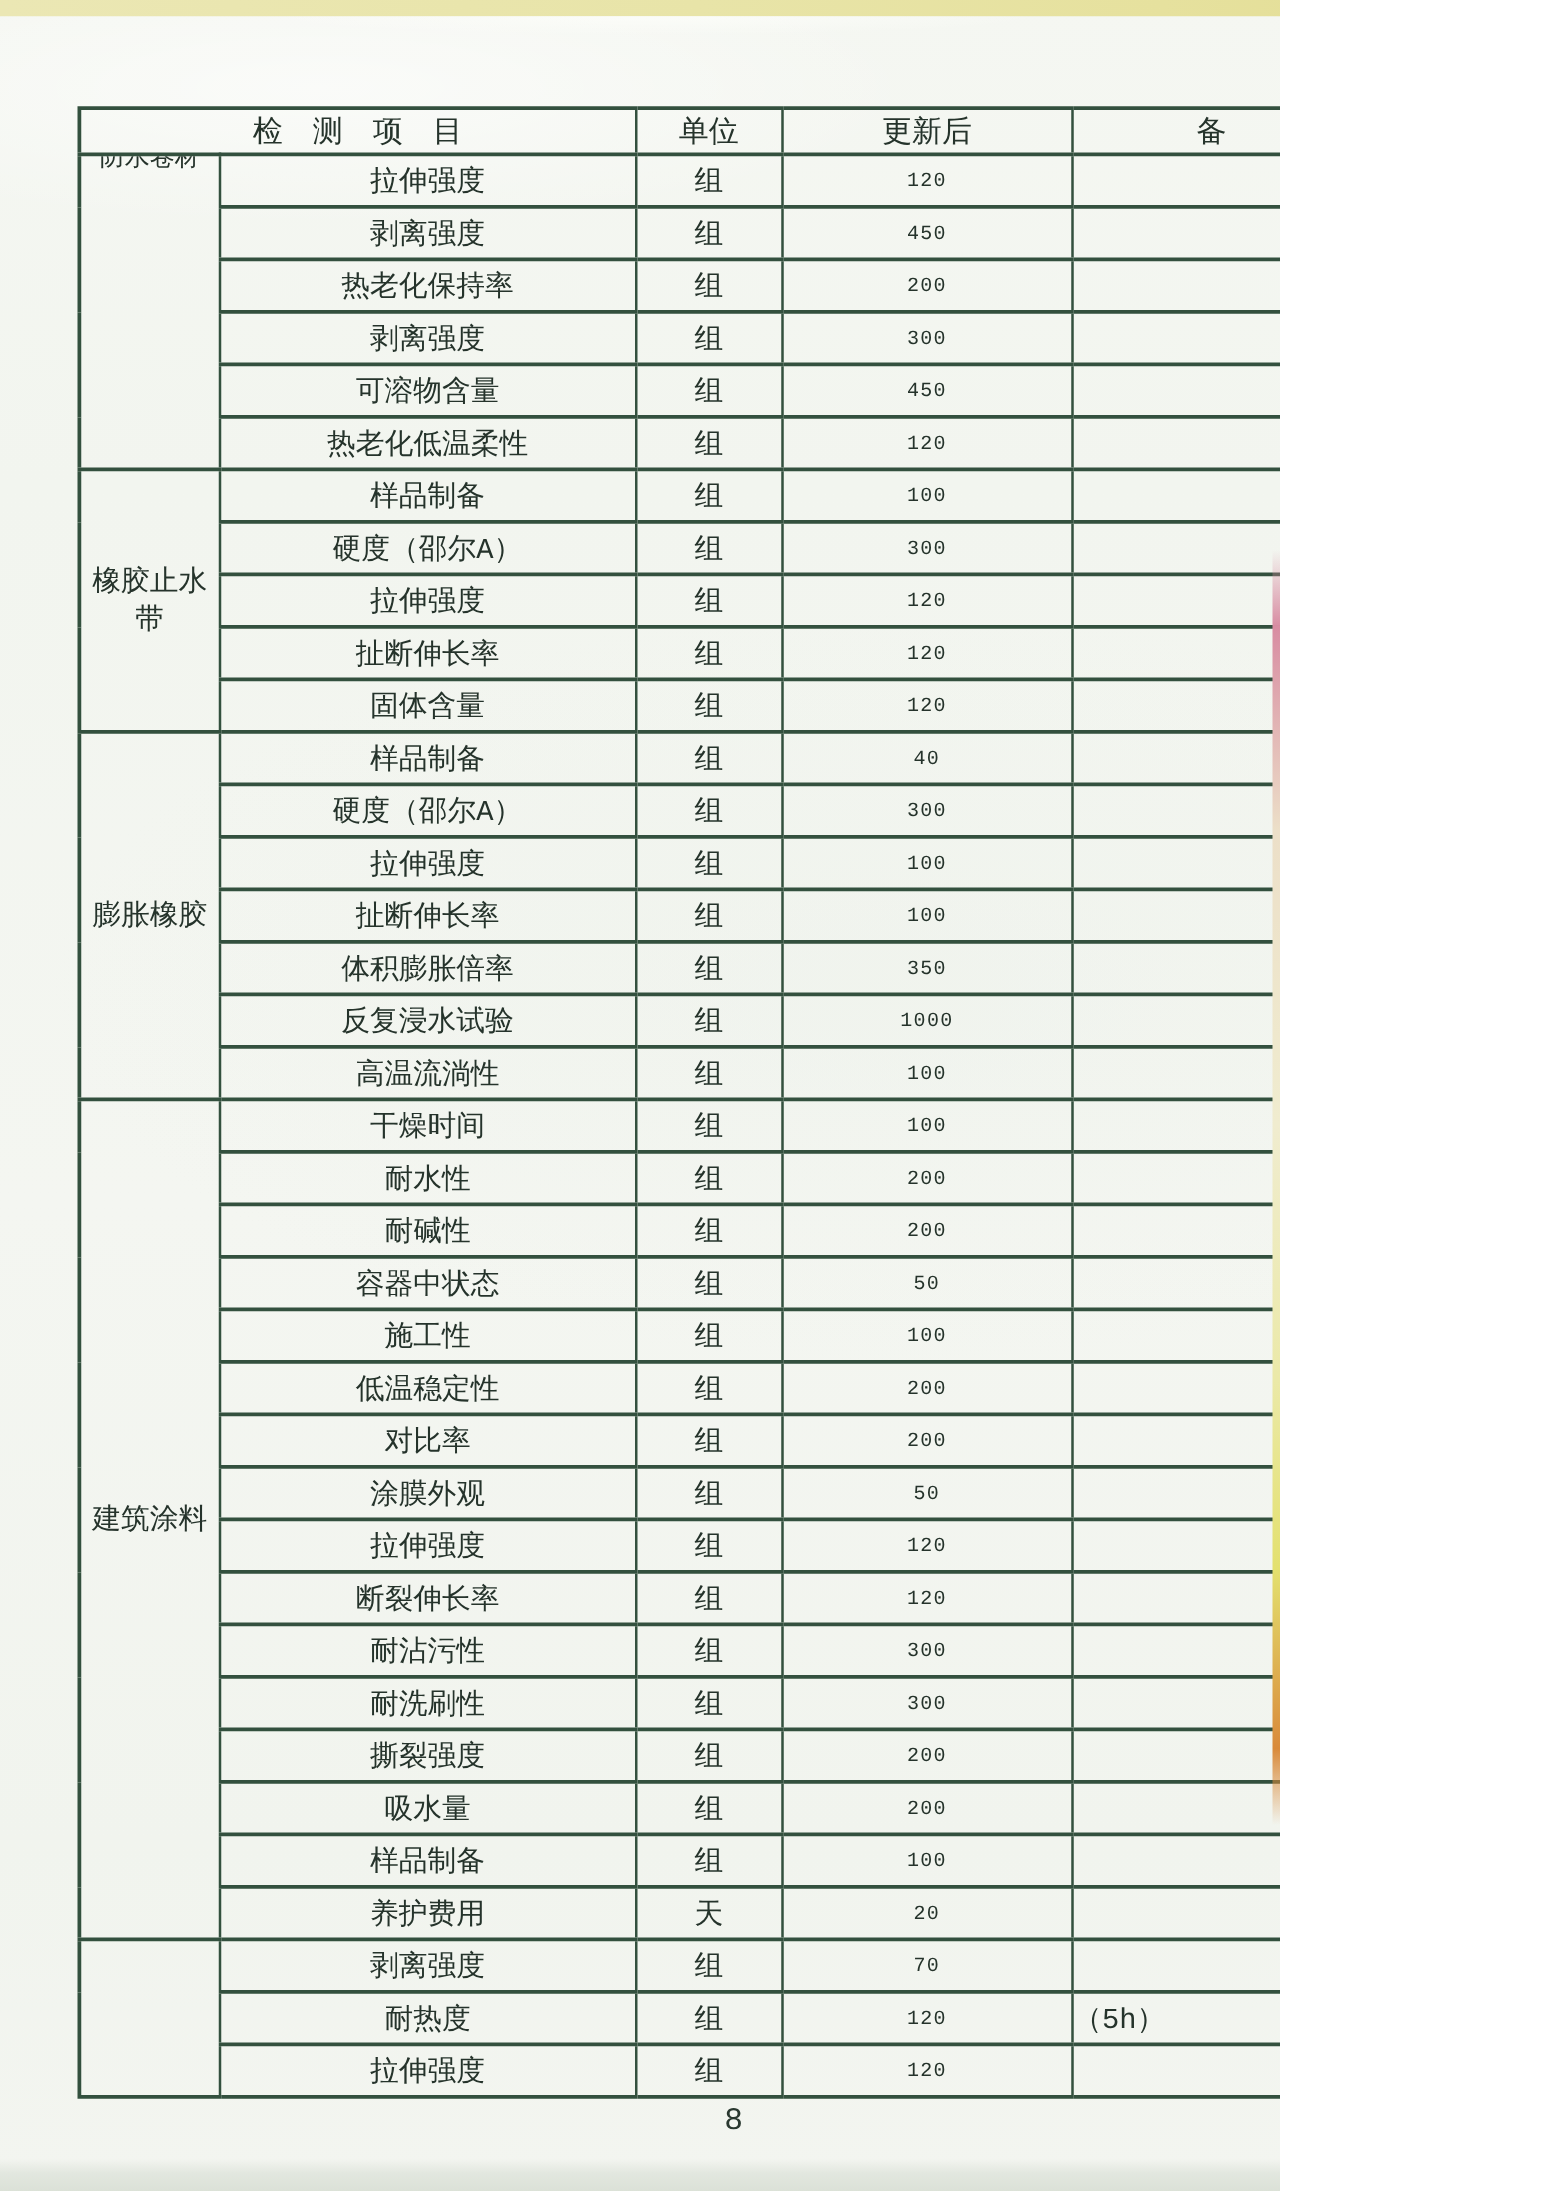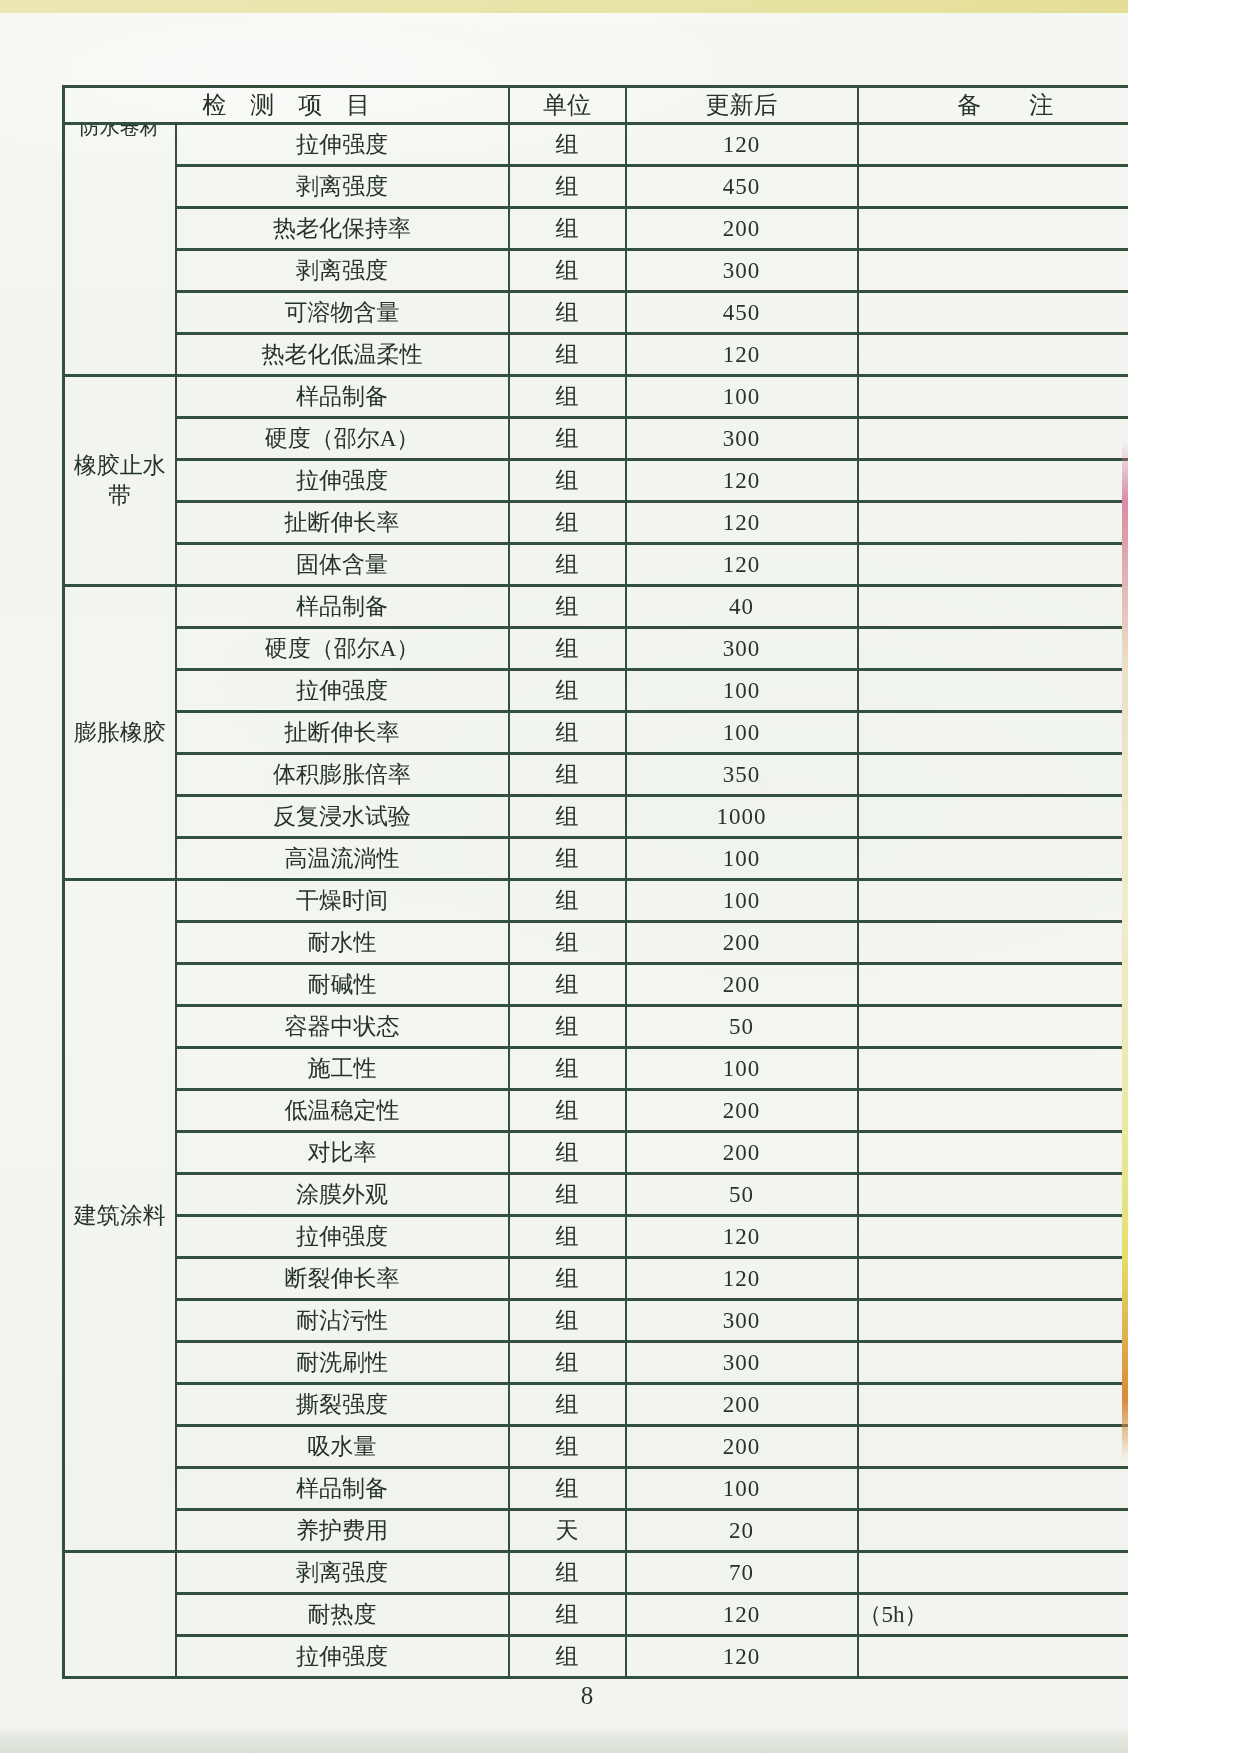--- a/index.html
+++ b/index.html
@@ -1,19 +1,19 @@
 <!DOCTYPE html>
 <html><head>
 <meta charset="utf-8">
 <style>
   html,body{margin:0;padding:0;}
   body{width:1240px;height:1753px;overflow:hidden;}
   .page{
-    position:relative;width:1128px;height:1753px;overflow:hidden;
-    font-family:Liberation Serif, serif;color:#1f2b24;
+    position:relative;width:1024px;height:1753px;overflow:hidden;
+    font-family:Liberation Mono, monospace;color:#1f2b24;
     background-color:#f3f5f0;
     background-image:
       radial-gradient(ellipse 700px 160px at 25% 4%, rgba(255,255,255,.55), rgba(255,255,255,0) 70%),
       radial-gradient(ellipse 900px 400px at 70% 45%, rgba(236,241,234,.45), rgba(236,241,234,0) 75%),
       linear-gradient(180deg,#f5f7f2 0%,#f2f5ef 22%,#f4f6f1 55%,#f1f4ee 84%,#f3f5f0 100%);
   }
   
   .scan-top-edge{position:absolute;top:0;left:0;width:1240px;height:13px;
     background:linear-gradient(90deg,#ebe7b4 0%,#e8e4a8 45%,#e6e19e 75%,#e2dc92 100%);}
   .scan-top-tear{position:absolute;top:13px;left:0;width:1240px;height:30px;
@@ -31,21 +31,21 @@
     border:3px solid #33503e;
   }
   th,td{border-top:3px solid #33503e;border-bottom:3px solid #33503e;
         border-left:2px solid #33503e;border-right:2px solid #33503e;
         padding:0;overflow:hidden;}
   thead tr{height:37px;}
   tbody tr{height:42px;}
   th{font-weight:normal;font-size:24px;text-align:center;color:#25332b;}
   td{font-size:23px;color:#25332b;}
   .item-cell,.unit-cell,.price-cell{text-align:center;}
-  .price-cell{font-size:23px;letter-spacing:1px;}
+  .price-cell{font-size:16px;letter-spacing:1px;}
   .remark-cell{text-align:left;padding-left:0;}
   .group-cell{text-align:center;padding:0 4px;line-height:30px;}
   .clip-top{vertical-align:top;}
   .clip-window{height:15px;overflow:hidden;}
   .clip-window .group-label{display:block;margin-top:-10px;font-size:20px;line-height:25px;white-space:nowrap;}
   .page-number{position:absolute;left:557px;top:1682px;width:60px;text-align:center;
     font-size:25px;color:#2a3830;}
 </style>
 </head>
 <body>

